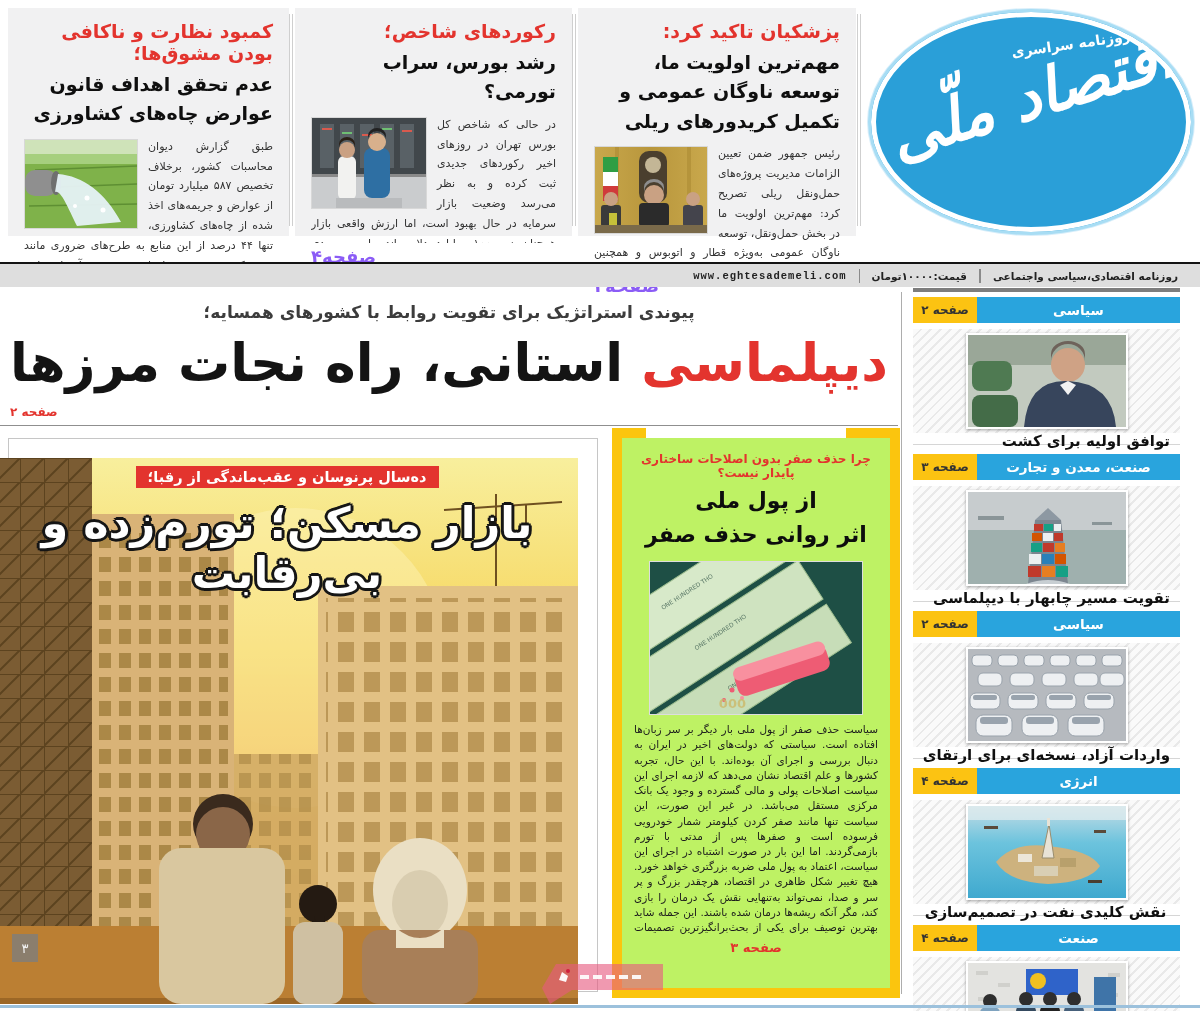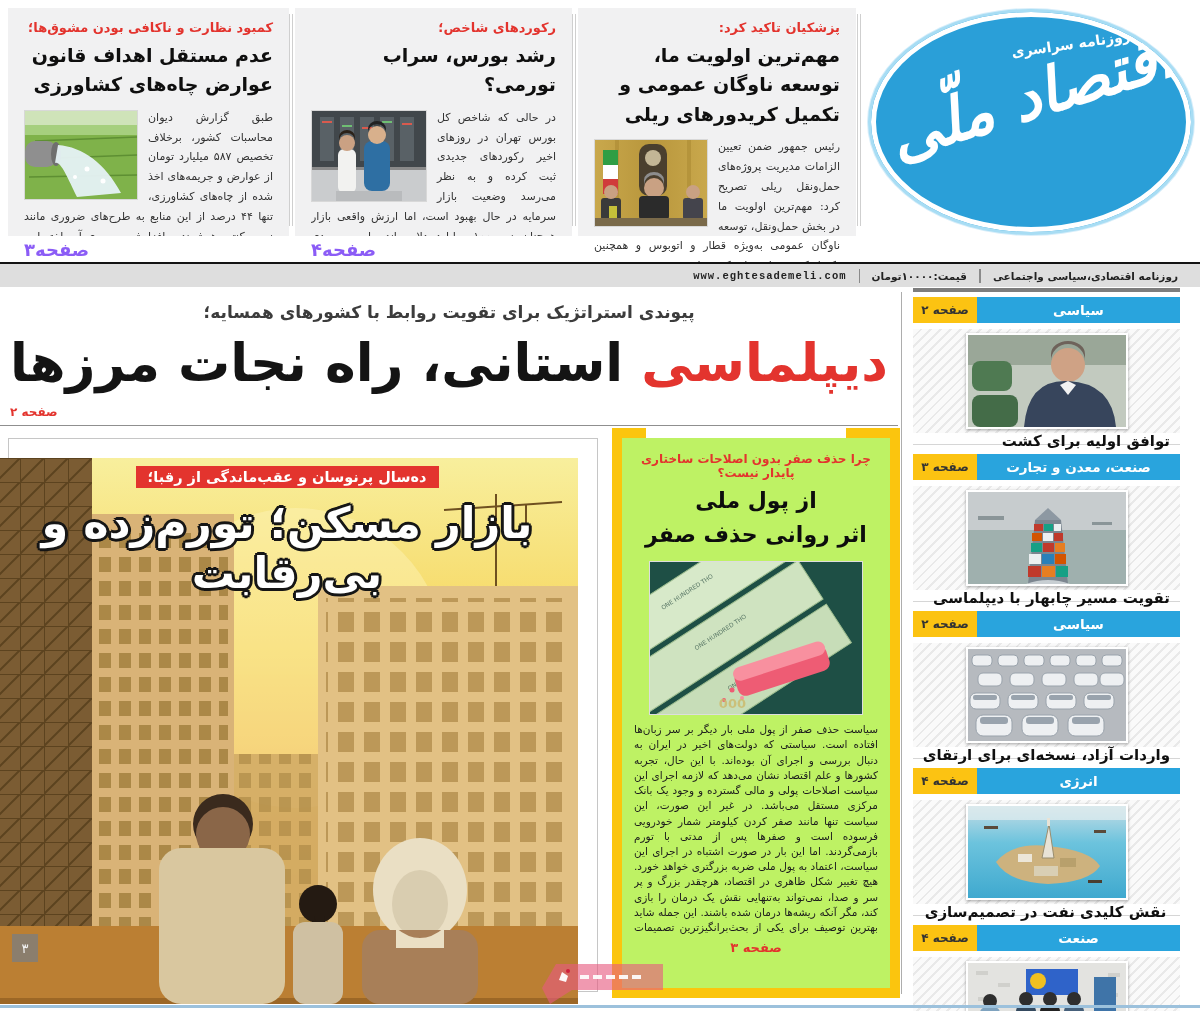--- a/index.html
+++ b/index.html
@@ -3,21 +3,21 @@
 <meta charset="utf-8">
 <style>
   * { margin:0; padding:0; box-sizing:border-box; }
   html,body { background:#fff; }
   body { font-family:"DejaVu Sans", sans-serif; width:1200px; height:1011px; overflow:hidden; }
   .page { position:relative; width:1200px; height:1011px; background:#fff; }
 
   
   .top-box { position:absolute; top:8px; height:228px; background:#f1f1f2; padding:12px 16px 6px; }
   .vdiv { position:absolute; top:14px; height:212px; width:4px; border-right:1px solid #cfcfcf; border-left:1px solid #cfcfcf; }
-  .kicker-red { color:#e3342e; font-weight:bold; font-size:13px; text-align:right; margin-bottom:6px; }
+  .kicker-red { color:#e3342e; font-weight:bold; font-size:19px; text-align:right; margin-bottom:6px; }
   .tb-headline { color:#0f0f0f; font-weight:bold; font-size:19px; line-height:1.55; text-align:right; }
   .tb-body { margin-top:8px; max-height:128px; overflow:hidden; }
   .tb-photo { float:left; margin:2px 10px 3px 0; border:1px solid #d8d8d8; background:#fff; line-height:0; }
   .tb-text { font-size:11px; color:#333; text-align:justify; line-height:1.8; display:block; }
   .page-ref { color:#8b5cf6; font-weight:bold; font-size:18px; text-align:left; margin-top:3px; cursor:pointer; }
 
   .logo-panel { position:absolute; top:4px; left:862px; width:338px; height:236px; display:flex; align-items:center; justify-content:center; }
   .logo-ellipse { position:relative; width:326px; height:226px; border-radius:50%; background:#2a9fd8; border:3px solid #a8ddf4; box-shadow:inset 0 0 0 5px #fff, 0 0 0 1px #d8eefa; overflow:hidden; }
   .logo-tagline { position:absolute; top:24px; right:60px; color:#fff; font-size:14px; font-weight:bold; transform:rotate(-8deg); }
   .logo-title { position:absolute; top:48px; right:10px; width:300px; text-align:center; color:#fff; font-size:62px; font-weight:bold; font-style:italic; transform:rotate(-17deg); letter-spacing:-2px; }
@@ -154,21 +154,21 @@
             <rect x="24" y="80" width="66" height="10" fill="#b9bbbd"></rect>
           </svg>
       </span>
       <span class="tb-text">در حالی که شاخص کل بورس تهران در روزهای اخیر رکوردهای جدیدی ثبت کرده و به نظر می‌رسد وضعیت بازار سرمایه در حال بهبود است، اما ارزش واقعی بازار همچنان زیر ۱۰۰ میلیارد دلار مانده است. مهدی دلبری، کارشناس بازار سرمایه، به تحلیل این...</span>
     </div>
     <div class="page-ref">صفحه۴</div>
   </div>
 
   <div class="top-box" style="left:8px;width:281px;">
     <div class="kicker-red">کمبود نظارت و ناکافی بودن مشوق‌ها؛</div>
-    <div class="tb-headline">عدم مستقل اهداف قانون عوارض چاه‌های کشاورزی</div>
+    <div class="tb-headline">عدم تحقق اهداف قانون عوارض چاه‌های کشاورزی</div>
     <div class="tb-body">
       <span class="tb-photo">
         <svg width="112" height="88" viewBox="0 0 112 88">
             <rect width="112" height="88" fill="#7fb24a"></rect>
             <rect x="0" y="0" width="112" height="16" fill="#cfe3b9"></rect>
             <rect x="0" y="14" width="112" height="10" fill="#a6cf7e"></rect>
             <g stroke="#5e8f33" stroke-width="1.5">
               <line x1="10" y1="30" x2="112" y2="26"></line>
               <line x1="6" y1="48" x2="112" y2="44"></line>
               <line x1="4" y1="66" x2="112" y2="64"></line>

